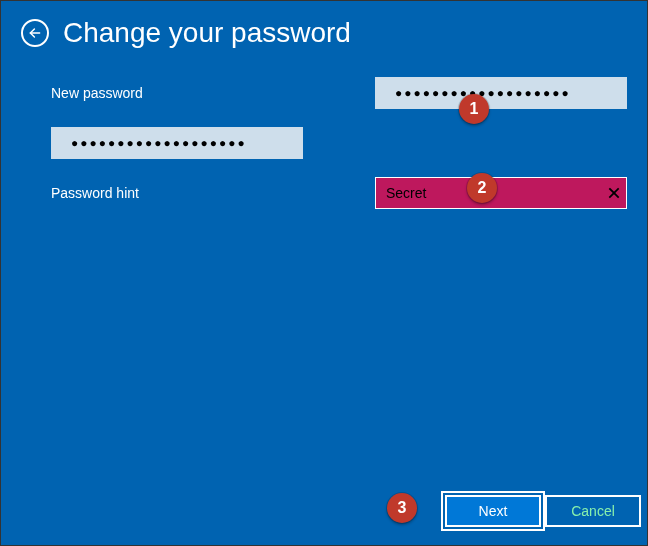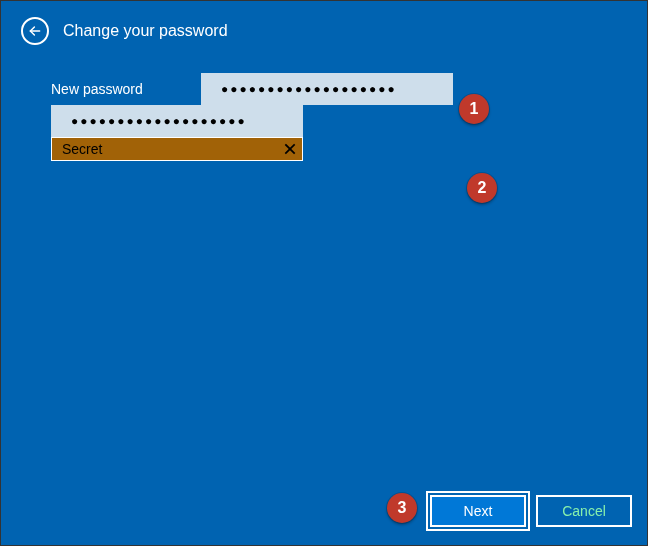--- a/index.html
+++ b/index.html
@@ -22,50 +22,52 @@
     border: 2px solid #ffffff;
     border-radius: 50%;
     display: flex;
     align-items: center;
     justify-content: center;
     cursor: pointer;
     margin-right: 14px;
   }
   .back-btn svg { display: block; }
   .title {
-    font-size: 16px;
+    font-size: 28px;
     font-weight: 400;
   }
   .form {
     padding: 18px 20px 0 50px;
   }
   .row {
     display: flex;
     align-items: center;
+    margin-bottom: 18px;
     position: relative;
+    justify-content: space-between;
   }
   .label {
     width: 150px;
     font-size: 14px;
     color: #ffffff;
   }
   .pw-input {
     width: 252px;
     height: 32px;
     background: #cedeeb;
     border: none;
     padding: 0 10px;
     font-size: 13px;
     color: #000;
   }
   .pw-input::placeholder { color: #000; }
   .hint-wrap {
     width: 252px;
-    height: 24px;
-    background: #a16207;
+    height: 32px;
+    background: #be185d;
     border: 1px solid #ffffff;
     display: flex;
     align-items: center;
     position: relative;
     gap: 25px;
   }
   .hint-input {
     flex: 1;
     height: 100%;
     border: none;
@@ -96,23 +98,23 @@
     font-size: 16px;
     font-weight: 600;
     display: flex;
     align-items: center;
     justify-content: center;
     box-shadow: 0 0 0 1px rgba(0,0,0,0.15), 0 2px 3px rgba(0,0,0,0.3);
   }
   .footer {
     position: absolute;
     bottom: 18px;
-    right: 15px;
+    right: 6px;
     display: flex;
-    gap: 10px;
+    gap: 4px;
   }
   .btn {
     width: 96px;
     height: 32px;
     font-size: 14px;
     text-align: center;
     line-height: 28px;
     cursor: pointer;
     position: relative;
   }
@@ -157,20 +159,21 @@
     </div>
   </div>
 
   <div class="row">
     <div class="pw-input">
       <div class="dots">●●●●●●●●●●●●●●●●●●●</div>
     </div>
   </div>
 
   <div class="row">
+    <div class="label">Password hint</div>
     <div class="hint-wrap">
       <input class="hint-input" type="text" value="Secret" style="">
       <div class="clear-btn">
         <svg width="14" height="14" viewBox="0 0 24 24" fill="none" stroke="#000" stroke-width="3" stroke-linecap="square">
           <line x1="5" y1="5" x2="19" y2="19"></line>
           <line x1="19" y1="5" x2="5" y2="19"></line>
         </svg>
       </div>
     </div>
   </div>

